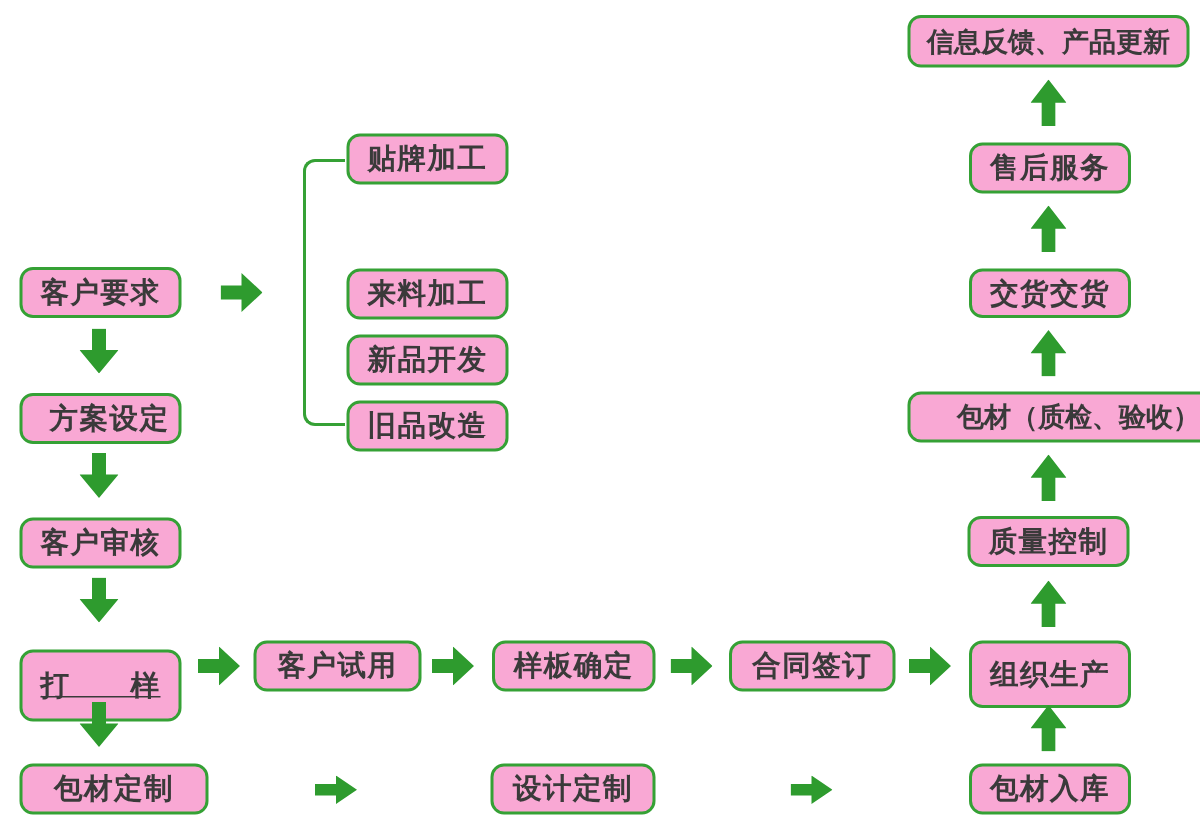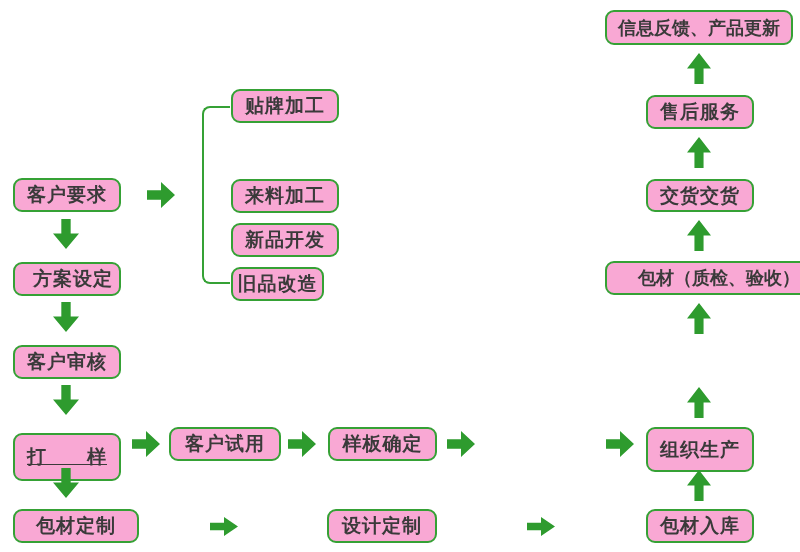--- a/index.html
+++ b/index.html
@@ -82,37 +82,39 @@
   <div class="arrow arrow-down" style="left:53px; top:385px;"></div>
   <div class="arrow arrow-down" style="left:53px; top:468px;"></div>
 
   <div class="arrow arrow-right" style="left:147px; top:182px;"></div>
 
   <div class="bracket"></div>
 
   <div class="node" style="left:231px; top:89px; width:108px; height:34px;">贴牌加工</div>
   <div class="node" style="left:231px; top:223px; width:108px; height:34px;">新品开发</div>
   <div class="node" style="left:231px; top:179px; width:108px; height:34px;">来料加工</div>
-  <div class="node" style="left:231px; top:267px; width:93px; height:34px;">旧品改造</div>
+  <div class="node" style="left:231px; top:267px; width:108px; height:34px;">旧品改造</div>
 
   <div class="arrow arrow-right" style="left:132px; top:431px;"></div>
   <div class="node" style="left:169px; top:427px; width:112px; height:34px;">客户试用</div>
   <div class="arrow arrow-right" style="left:288px; top:431px;"></div>
   <div class="node" style="left:328px; top:427px; width:109px; height:34px;">样板确定</div>
   <div class="arrow arrow-right" style="left:447px; top:431px;"></div>
+  <div class="node" style="left:486px; top:427px; width:111px; height:34px;">合同签订</div>
   <div class="arrow arrow-right" style="left:606px; top:431px;"></div>
   <div class="node" style="left:646px; top:427px; width:108px; height:45px;">组织生产</div>
 
   <div class="arrow arrow-right-small" style="left:210px; top:517px;"></div>
   <div class="node" style="left:327px; top:509px; width:110px; height:34px;">设计定制</div>
   <div class="arrow arrow-right-small" style="left:527px; top:517px;"></div>
   <div class="node" style="left:646px; top:509px; width:108px; height:34px;">包材入库</div>
 
   <div class="arrow arrow-up" style="left:687px; top:470px;"></div>
   <div class="arrow arrow-up" style="left:687px; top:387px;"></div>
+  <div class="node" style="left:645px; top:344px; width:108px; height:34px;">质量控制</div>
   <div class="arrow arrow-up" style="left:687px; top:303px;"></div>
   <div class="node wide" style="left:605px; top:261px; width:228px; height:34px;">包材（质检、验收）</div>
   <div class="arrow arrow-up" style="left:687px; top:220px;"></div>
   <div class="node" style="left:646px; top:179px; width:108px; height:33px;">交货交货</div>
   <div class="arrow arrow-up" style="left:687px; top:137px;"></div>
   <div class="node" style="left:646px; top:95px; width:108px; height:34px;">售后服务</div>
   <div class="arrow arrow-up" style="left:687px; top:53px;"></div>
   <div class="node wide" style="left:605px; top:10px; width:188px; height:35px;">信息反馈、产品更新</div>
 
 </div>

